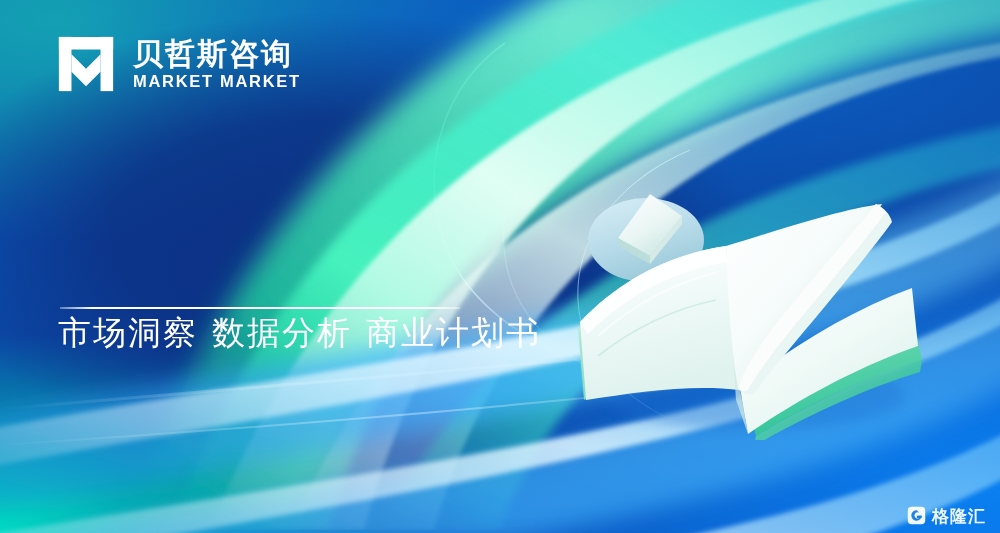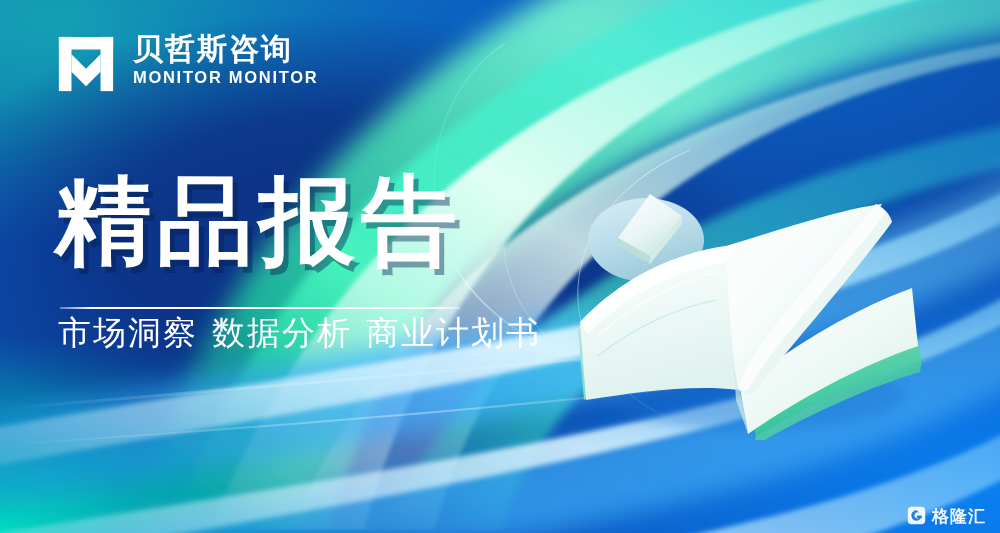--- a/index.html
+++ b/index.html
@@ -35,21 +35,21 @@
   
   .green-swoosh{ position:absolute; right:-140px; top:-230px; width:1180px; height:760px; }
   
   .blue-swoosh{ position:absolute; right:-160px; bottom:-250px; width:1240px; height:700px; }
   
   .streaks{ position:absolute; left:0; bottom:40px; width:760px; height:180px; }
 
   
   .brand{
     position:absolute; left:55px; top:33px;
-    display:flex; align-items:flex-start; gap:16px;
+    display:flex; align-items:center; gap:16px;
   }
   .logo-mark{ width:62px; height:62px; display:block; }
   .brand-text{ display:flex; flex-direction:column; gap:3px; }
   .brand-cn{
     font-size:30px; font-weight:700; color:#ffffff;
     letter-spacing:2px; line-height:1.06;
     font-family:"DejaVu Sans","Liberation Sans",sans-serif;
   }
   .brand-en{
     font-size:16.5px; font-weight:700; color:#ffffff;
@@ -225,25 +225,24 @@
 
         <path d="M4,4 H17 V60 H4 Z"></path>
 
         <path d="M47,4 H60 V60 H47 Z"></path>
 
         <path d="M17,22 L32,37 L47,22 L47,40 L32,55 L17,40 Z"></path>
       </g>
     </svg>
     <div class="brand-text">
       <div class="brand-cn">贝哲斯咨询</div>
-      <div class="brand-en">MONITOR MONITOR</div>
+      <div class="brand-en">MARKET MARKET</div>
     </div>
   </div>
 
-  <div class="headline">精品报告</div>
   <div class="divider"></div>
   <div class="subhead">
     <span>市场洞察</span><span>数据分析</span><span>商业计划书</span>
   </div>
 
   <svg class="book-art" viewBox="0 0 420 290">
     <defs>
       <linearGradient id="discG" x1="0" y1="0" x2="0.4" y2="1">
         <stop offset="0%" stop-color="#d8eef6"></stop>
         <stop offset="55%" stop-color="#b9dcea"></stop>

